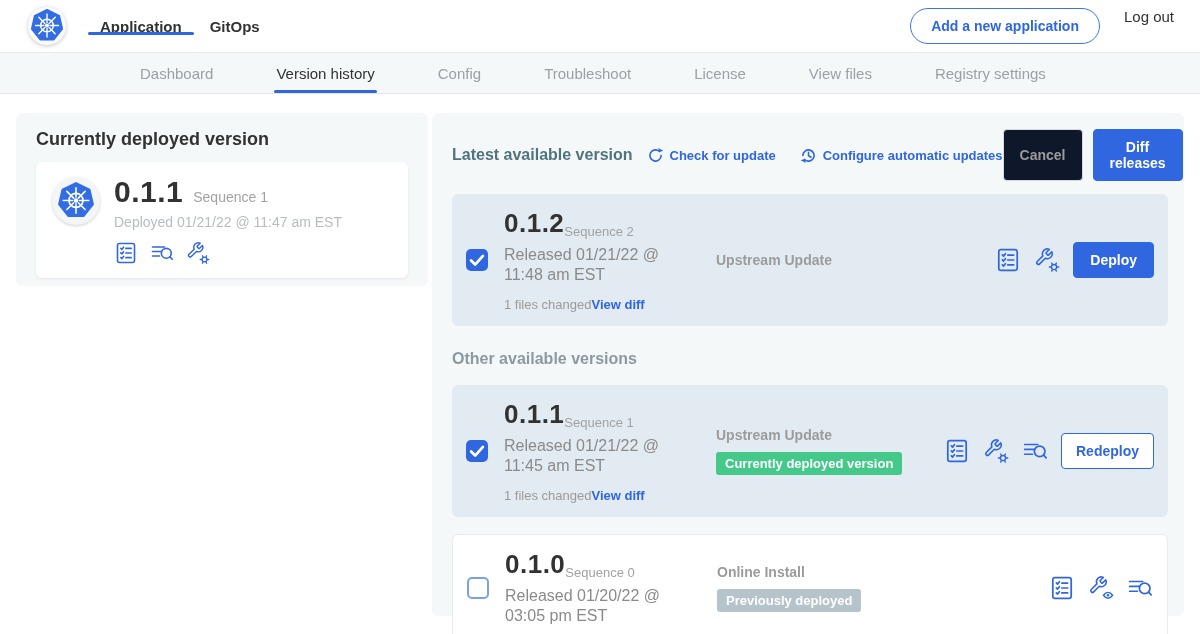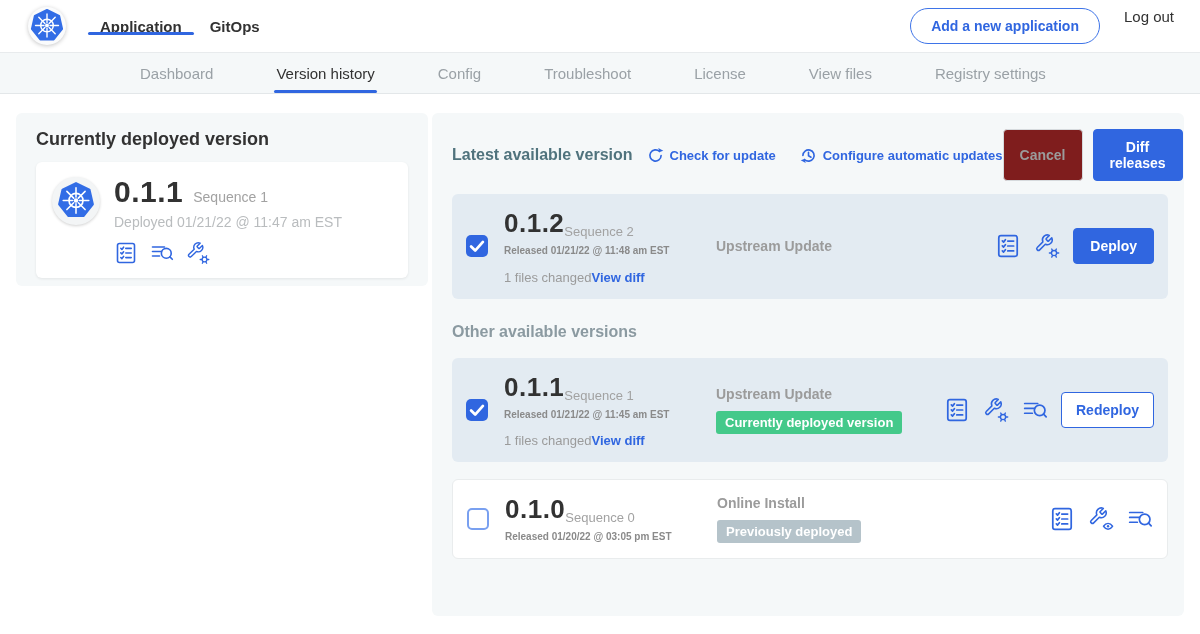--- a/index.html
+++ b/index.html
@@ -82,21 +82,21 @@
   .right-panel {
     position: absolute; left: 432px; top: 113px; width: 752px; height: 503px;
     background: #f5f8f9; border-radius: 6px; padding: 16px 16px 16px 20px;
   }
   .latest-header { display: flex; align-items: center; }
   .latest-title { font-size: 16px; font-weight: 700; color: #50737d; white-space: nowrap; }
   .header-links { display: flex; gap: 24px; margin-left: 14px; align-items: center; }
   .header-link { display: flex; align-items: center; gap: 6px; color: #3066e0; font-size: 13px; font-weight: 700; cursor: pointer; white-space: nowrap; }
   .header-actions { margin-left: auto; display: flex; gap: 10px; }
   .btn { font-family: "Liberation Sans", sans-serif; font-size: 14px; border-radius: 4px; cursor: pointer; }
-  .btn-cancel { background: #7f1d1d; border: 1px solid #d6dadd; color: #9b9b9b; font-weight: 600; padding: 9px 16px; }
+  .btn-cancel { background: #0f172a; border: 1px solid #d6dadd; color: #9b9b9b; font-weight: 600; padding: 9px 16px; }
   .btn-primary { background: #3066e0; border: 1px solid #3066e0; color: #fff; font-weight: 700; padding: 9px 16px; }
   .btn-outline { background: #fff; border: 1px solid #3066e0; color: #3066e0; font-weight: 700; padding: 9px 14px; }
 
   .other-title { margin-top: 24px; font-size: 16px; font-weight: 600; color: #8b9aa1; }
 
   
   .version-card {
     display: flex; align-items: center; border-radius: 6px;
     padding: 14px 14px; margin-top: 13px;
   }
@@ -105,21 +105,21 @@
   .checkbox {
     width: 22px; height: 22px; border-radius: 5px; flex: none; margin-right: 16px;
     display: flex; align-items: center; justify-content: center; cursor: pointer;
   }
   .checkbox.checked { background: #3066e0; }
   .checkbox.unchecked { background: #fff; border: 2px solid #79a0f0; }
   .version-main { width: 212px; flex: none; padding-right: 14px; }
   .vm-row1 { display: flex; align-items: flex-end; gap: 0; }
   .vm-version { font-size: 26px; font-weight: 700; color: #323232; letter-spacing: .5px; }
   .vm-seq { font-size: 13px; color: #a2a2a2; }
-  .vm-released { font-size: 10px; font-weight: 700; color: #8a8a8a; margin-top: 6px; line-height: 1.25; }
+  .vm-released { font-size: 16px; font-weight: 400; color: #8a8a8a; margin-top: 6px; line-height: 1.25; }
   .vm-files { margin-top: 12px; font-size: 13px; color: #9b9b9b; }
   .vm-files .view-diff { color: #3066e0; font-weight: 700; cursor: pointer; }
   .version-mid { flex: 1; }
   .vm-source { font-size: 14px; font-weight: 700; color: #9b9b9b; }
   .badge {
     display: inline-block; margin-top: 9px; font-size: 13px; font-weight: 700;
     color: #fff; padding: 4px 9px; border-radius: 3px;
   }
   .badge-green { background: #44c98a; }
   .badge-gray { background: #b5c3ca; }

